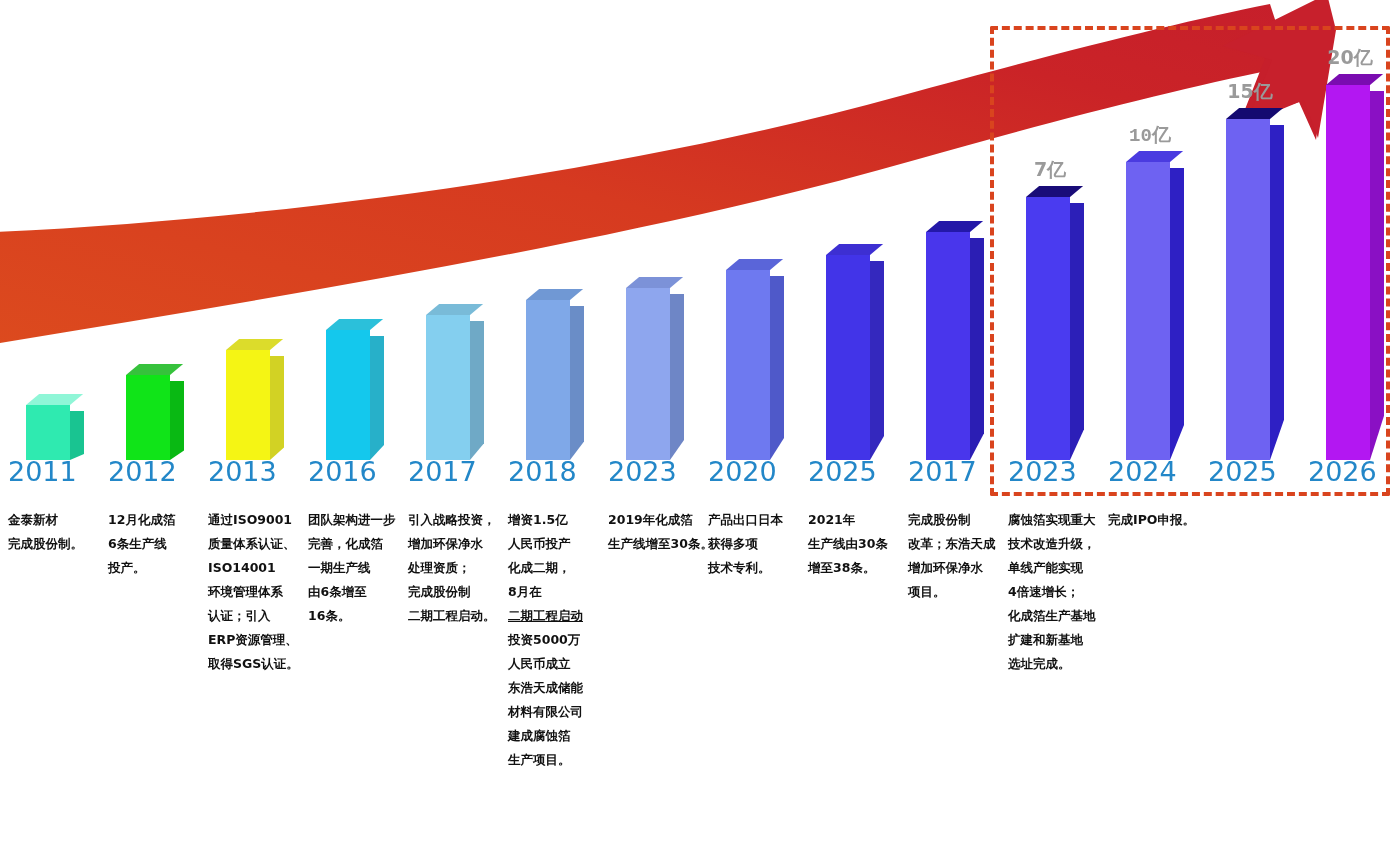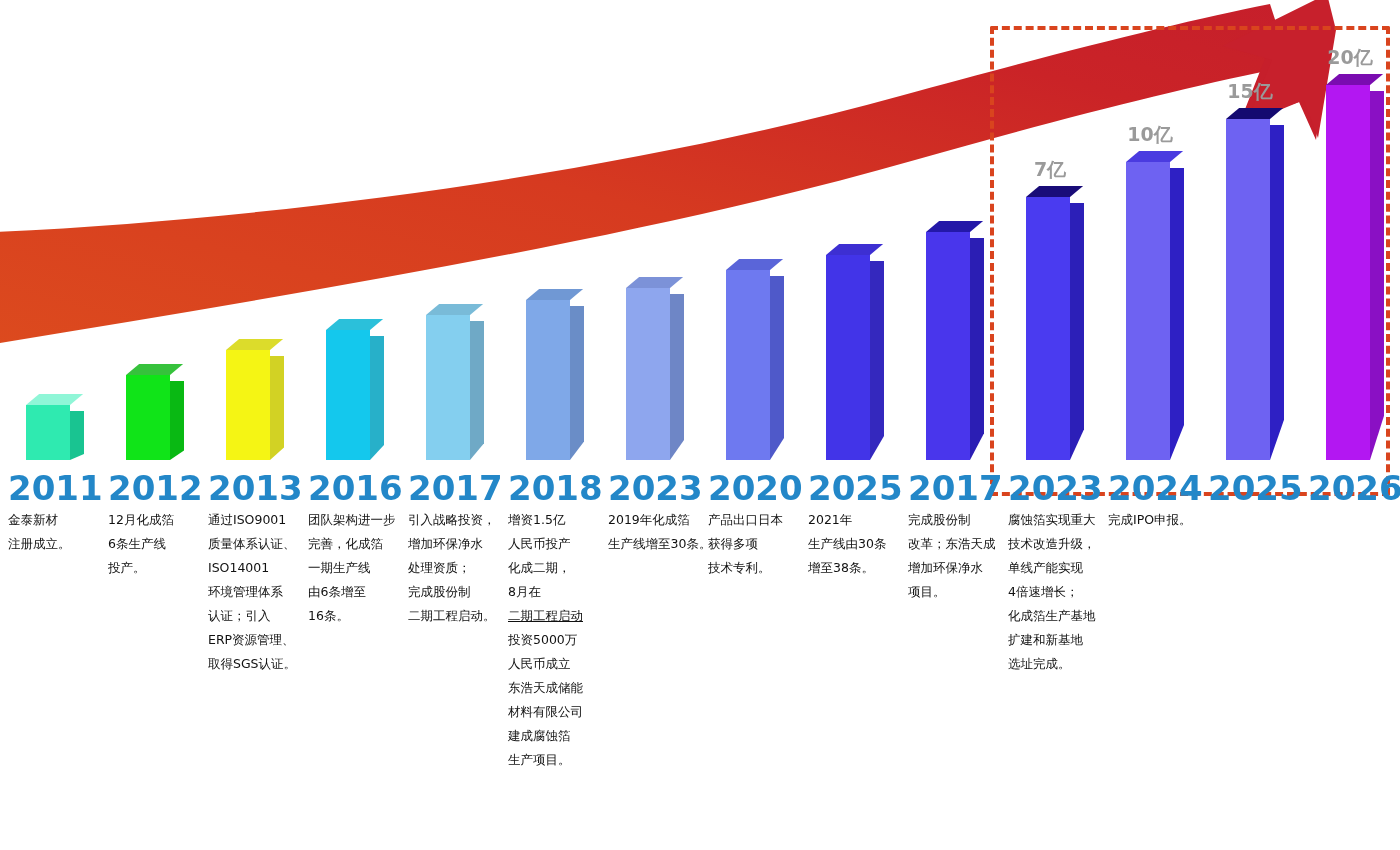--- a/index.html
+++ b/index.html
@@ -40,33 +40,33 @@
     width:120px;
     text-align:center;
     font-size:19px;
     font-weight:bold;
     color:#9a9a9a;
     white-space:nowrap;
   }
 
   .year{
     position:absolute;
-    top:468px;
-    font-size:34px;
-    font-weight:bold;
+    top:456px;
+    font-size:27px;
+    font-weight:normal;
     color:#2387C8;
     letter-spacing:0px;
     white-space:nowrap;
   }
 
   .note{
     position:absolute;
     top:508px;
     font-size:12.5px;
-    font-weight:normal;
+    font-weight:bold;
     color:#111111;
     line-height:24px;
     white-space:nowrap;
   }
   .note .u{text-decoration:underline;}
   .note div{height:24px;}
 </style>
 </head>
 <body>
 
@@ -98,21 +98,21 @@
   <div id="columns">
       <div class="col" style="left: 8px;">
         <div class="bar-wrap" style="left: 18px; bottom: 390px; width: 44px; height: 55px;">
           <div class="bar-front" style="height: 55px; background: rgb(47, 234, 176);"></div>
           <div class="bar-side" style="left: 44px; height: 49px; background: rgb(25, 196, 145); clip-path: polygon(0px 0px, 100% -8%, 100% 88%, 0px 100%);"></div>
           <div class="bar-top" style="bottom: 55px; width: 44px; background: rgb(143, 246, 215); transform: skewX(-50deg); transform-origin: left bottom; margin-left: 0px;"></div>
         </div>
         <div class="year">2011</div>
         <div class="note">
           <div>金泰新材</div>
-          <div>注册成立。</div>
+          <div>完成股份制。</div>
         </div>
       </div>
       <div class="col" style="left: 108px;">
         <div class="bar-wrap" style="left: 18px; bottom: 390px; width: 44px; height: 85px;">
           <div class="bar-front" style="height: 85px; background: rgb(16, 228, 24);"></div>
           <div class="bar-side" style="left: 44px; height: 79px; background: rgb(9, 185, 19); clip-path: polygon(0px 0px, 100% -8%, 100% 88%, 0px 100%);"></div>
           <div class="bar-top" style="bottom: 85px; width: 44px; background: rgb(54, 194, 60); transform: skewX(-50deg); transform-origin: left bottom; margin-left: 0px;"></div>
         </div>
         <div class="year">2012</div>
         <div class="note">
@@ -258,21 +258,21 @@
           <div>扩建和新基地</div>
           <div>选址完成。</div>
         </div>
       </div>
       <div class="col" style="left: 1108px;">
         <div class="bar-wrap" style="left: 18px; bottom: 390px; width: 44px; height: 298px;">
           <div class="bar-front" style="height: 298px; background: rgb(110, 98, 242);"></div>
           <div class="bar-side" style="left: 44px; height: 292px; background: rgb(46, 32, 196); clip-path: polygon(0px 0px, 100% -8%, 100% 88%, 0px 100%);"></div>
           <div class="bar-top" style="bottom: 298px; width: 44px; background: rgb(74, 59, 224); transform: skewX(-50deg); transform-origin: left bottom; margin-left: 0px;"></div>
         </div>
-        <div class="value-label" style="left: -18px; bottom: 702px;">10亿</div>
+        <div class="value-label" style="left: -18px; bottom: 702px; font-family: Liberation Mono, monospace;">10亿</div>
         <div class="year">2024</div>
         <div class="note">
           <div>完成IPO申报。</div>
         </div>
       </div>
       <div class="col" style="left: 1208px;">
         <div class="bar-wrap" style="left: 18px; bottom: 390px; width: 44px; height: 341px;">
           <div class="bar-front" style="height: 341px; background: rgb(110, 98, 242);"></div>
           <div class="bar-side" style="left: 44px; height: 335px; background: rgb(46, 32, 196); clip-path: polygon(0px 0px, 100% -8%, 100% 88%, 0px 100%);"></div>
           <div class="bar-top" style="bottom: 341px; width: 44px; background: rgb(20, 10, 112); transform: skewX(-50deg); transform-origin: left bottom; margin-left: 0px;"></div>

